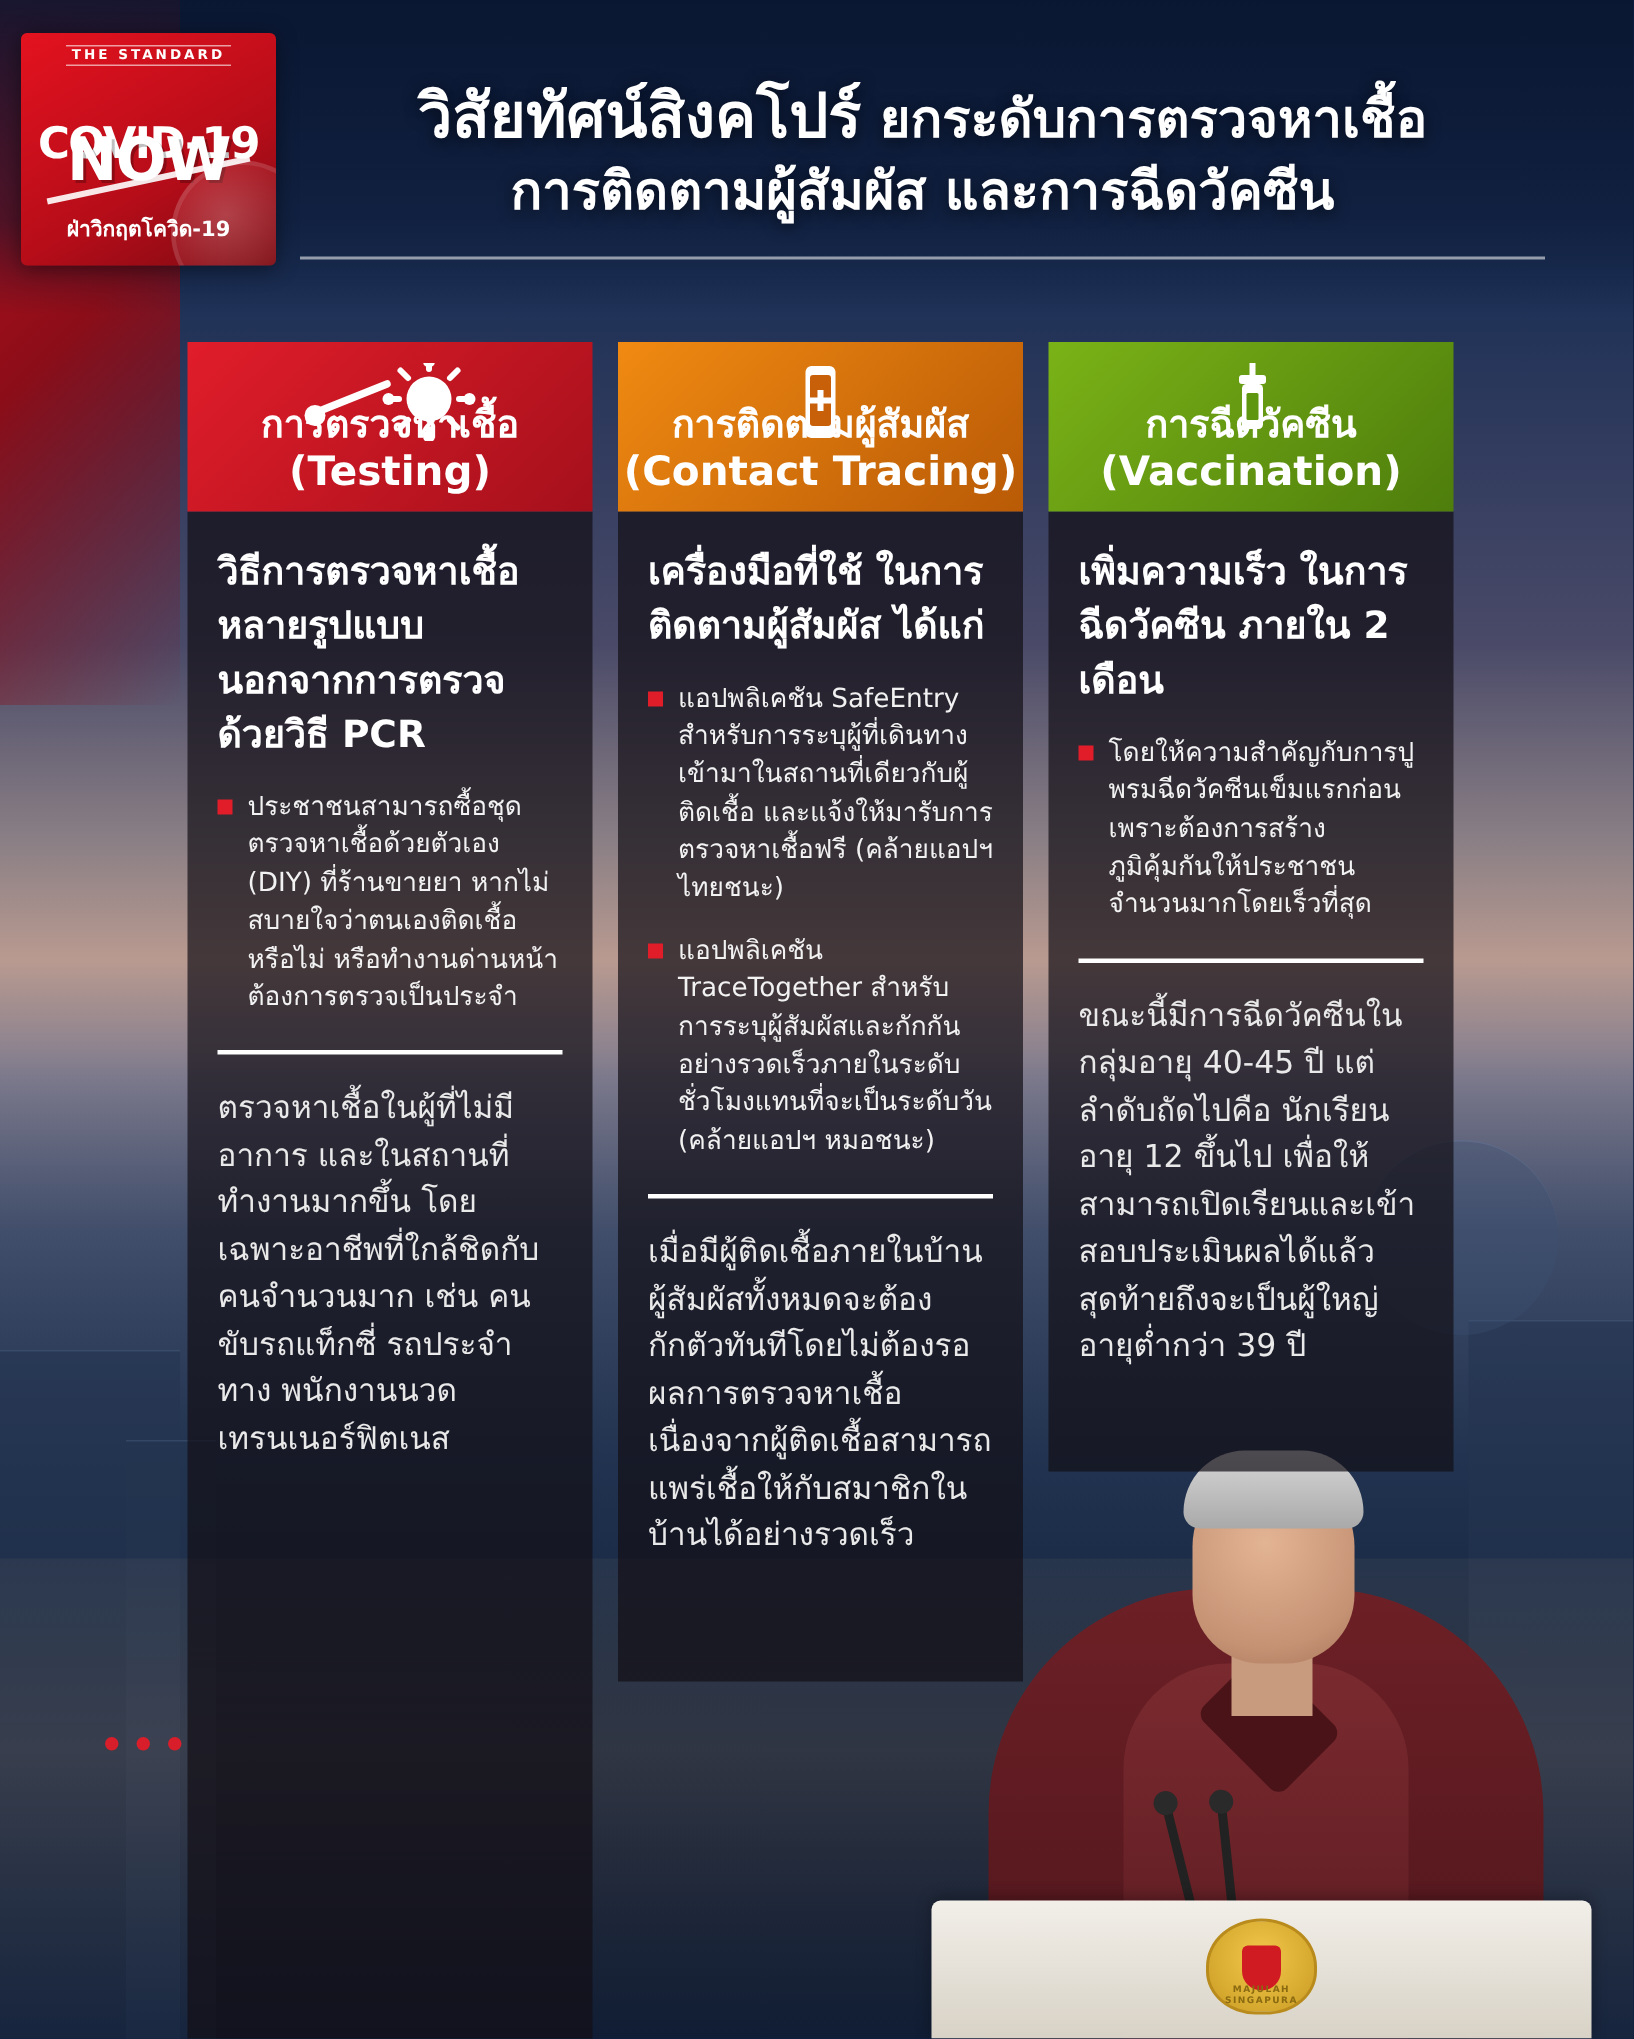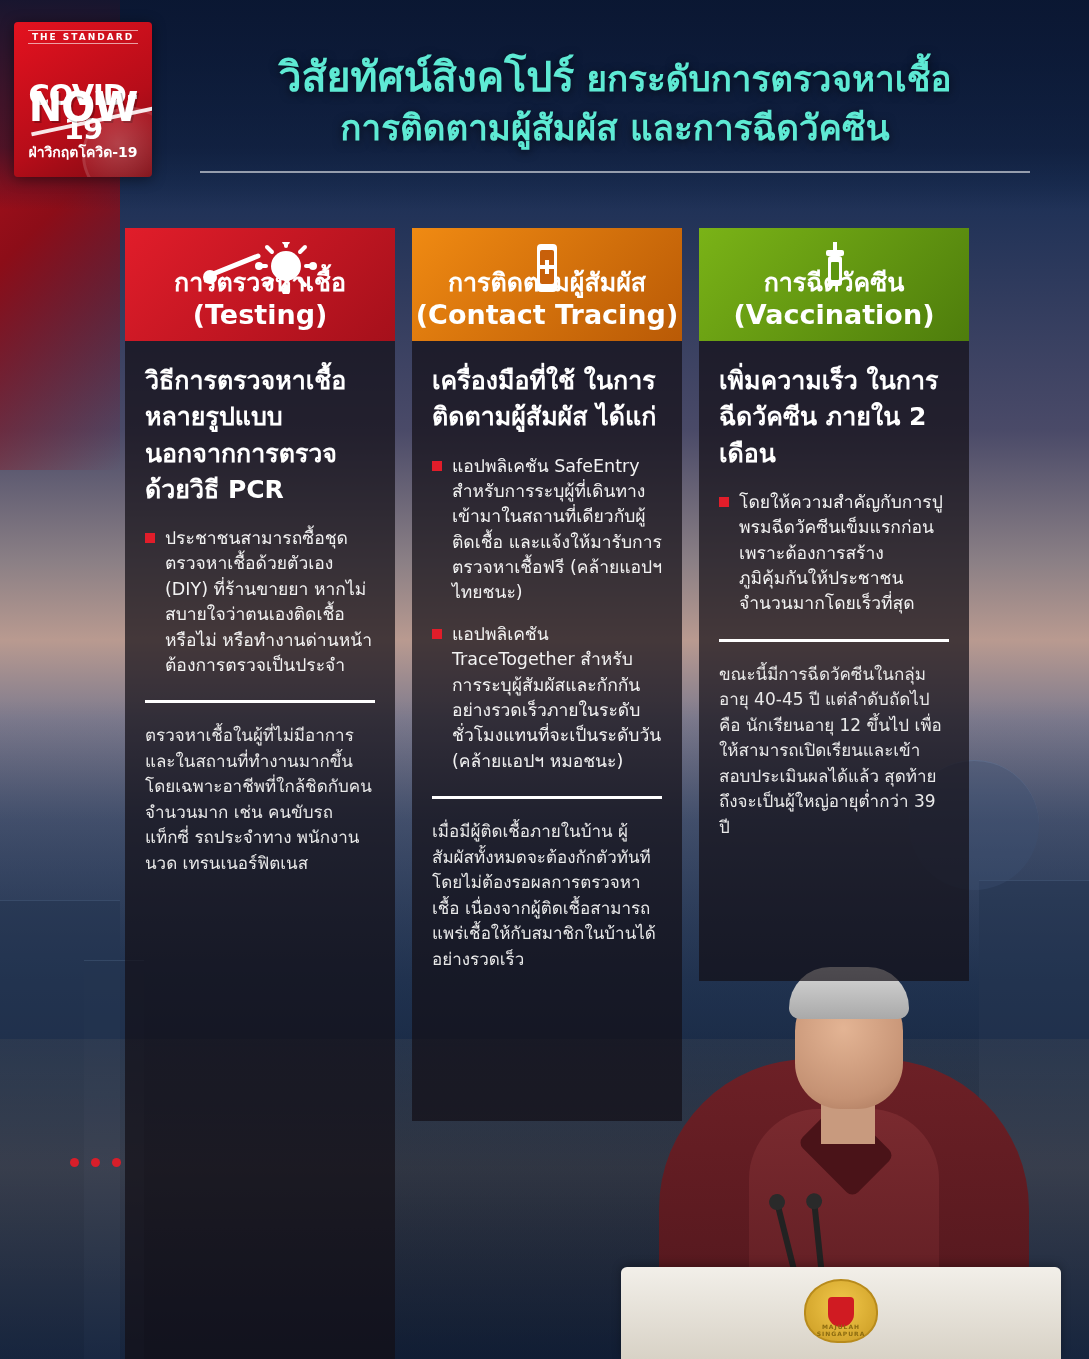--- a/index.html
+++ b/index.html
@@ -58,21 +58,21 @@
     z-index: 2;
   }
   .top-dark {
     position: absolute; left: 0; top: 0; right: 0; height: 210px;
     background: linear-gradient(to bottom, rgba(10,22,48,0.92), rgba(10,22,48,0.55) 70%, rgba(10,22,48,0));
     z-index: 2;
   }
 
   
   .logo {
-    position: absolute; left: 14px; top: 22px; width: 138px; height: 155px;
+    position: absolute; left: 14px; top: 22px; width: 170px; height: 155px;
     z-index: 6;
     background: linear-gradient(150deg, #e4121f 0%, #b60d19 60%, #7d0a12 100%);
     border-radius: 4px;
     box-shadow: 0 2px 14px rgba(0,0,0,0.45);
     overflow: hidden;
   }
   .logo::after{
     content:""; position:absolute; right:-26px; bottom:-26px; width:96px; height:96px;
     border-radius:50%;
     background: radial-gradient(circle at 38% 38%, rgba(255,255,255,0.22), rgba(255,255,255,0.04) 60%, rgba(255,255,255,0) 70%);
@@ -99,21 +99,21 @@
     font-size: 14px; color: #fff; font-weight: bold;
   }
   .logo-strike {
     position:absolute; left: 16px; top: 96px; width: 138px; height: 4px;
     background: #ffffff; transform: rotate(-12deg); opacity:.9;
   }
 
   
   .header {
     position: absolute; left: 200px; top: 50px; width: 830px;
-    z-index: 7; text-align: center; color: #5eead4;
+    z-index: 7; text-align: center; color: #ffffff;
   }
   .header .line1 { font-size: 35px; font-weight: bold; line-height: 1.35; text-shadow: 0 2px 10px rgba(0,0,0,.6); }
   .header .line1 .big { font-size: 41px; }
   .header .line2 { font-size: 35px; font-weight: bold; line-height: 1.35; text-shadow: 0 2px 10px rgba(0,0,0,.6); }
   .header .rule { height: 2px; background: rgba(255,255,255,.55); margin-top: 18px; }
 
   
   .columns {
     position: absolute; left: 125px; top: 228px; width: 845px;
     display: flex; gap: 17px; z-index: 5;
@@ -150,21 +150,21 @@
   }
   .bullets li::before {
     content: ""; position: absolute; left: 0; top: 7px;
     width: 10px; height: 10px;
   }
   .col1 .bullets li::before { background: #e11d2a; }
   .col2 .bullets li::before { background: #e11d2a; }
   .col3 .bullets li::before { background: #e11d2a; }
 
   .divider { height: 3px; background: #ffffff; margin: 22px 0 16px 0; width: 100%; }
-  .note { font-size: 17px; line-height: 1.5; color: #e9e9e9; margin-top: 20px; }
+  .note { font-size: 21px; line-height: 1.5; color: #e9e9e9; margin-top: 20px; }
 
   
   .speaker { position: absolute; right: 30px; bottom: 0; width: 430px; height: 470px; z-index: 4; }
   .sp-body {
     position: absolute; bottom: 0; left: 30px; width: 370px; height: 300px;
     background: linear-gradient(to bottom, #6d2026, #4e161c);
     border-radius: 150px 150px 0 0;
   }
   .sp-shirt {
     position: absolute; bottom: 0; left: 120px; width: 190px; height: 250px;

